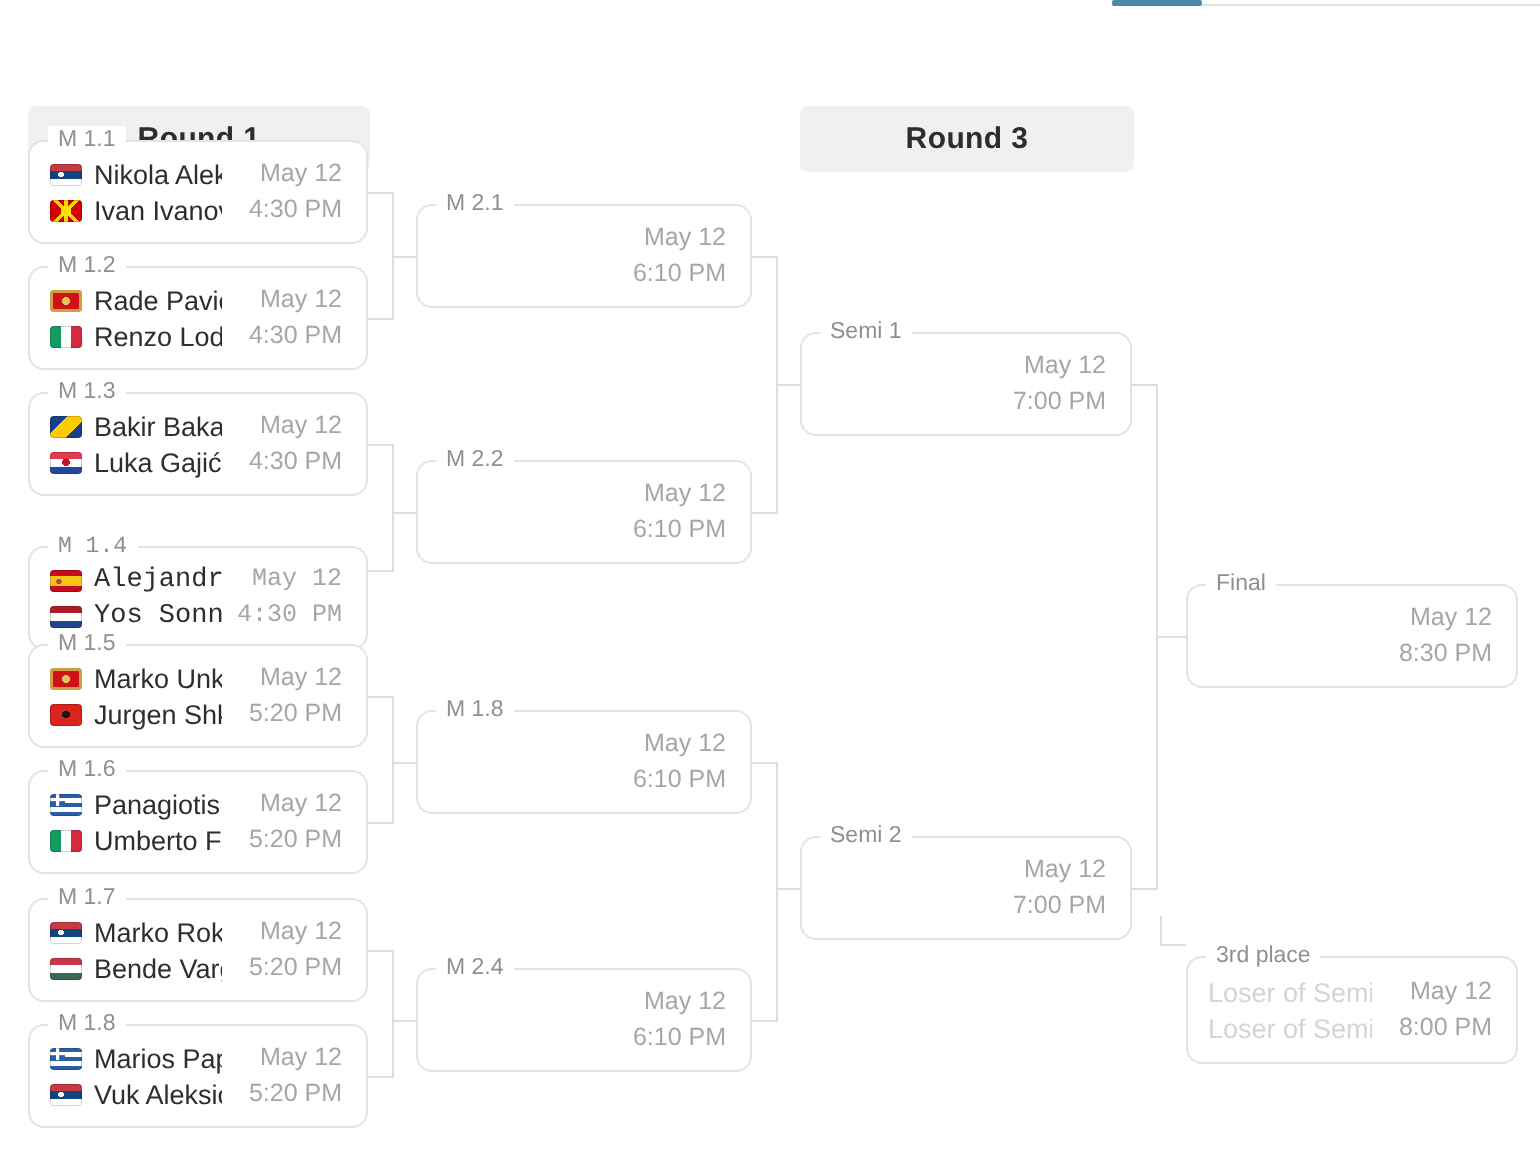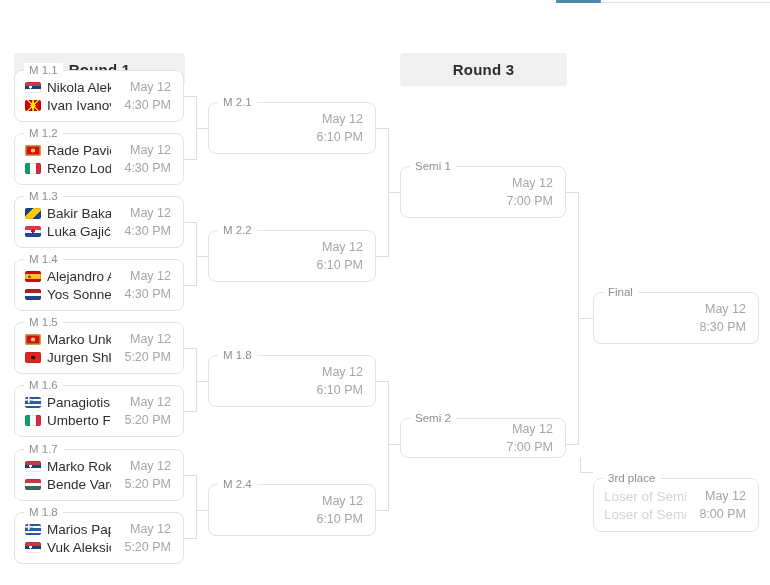--- a/index.html
+++ b/index.html
@@ -164,21 +164,21 @@
           <div class="player">
             <span class="flag flag-croatia"></span>
             <span class="player-name">Luka Gajić - ...</span>
           </div>
         </div>
         <div class="datetime">
           <div>May 12</div>
           <div>4:30 PM</div>
         </div>
       </div>
-      <div class="match" style="left: 14px; top: 259px; width: 170px; height: 52px;">
+      <div class="match" style="left: 14px; top: 273px; width: 170px; height: 52px; font-family: Liberation Mono, monospace;">
         <span class="match-label">M 1.4</span>
         <div class="players">
           <div class="player">
             <span class="flag flag-spain"></span>
             <span class="player-name">Alejandro Al...</span>
           </div>
           <div class="player">
             <span class="flag flag-netherlands"></span>
             <span class="player-name">Yos Sonneve...</span>
           </div>
@@ -284,21 +284,21 @@
           <div>6:10 PM</div>
         </div>
       </div>
       <div class="match" style="left: 400px; top: 166px; width: 166px; height: 52px;">
         <span class="match-label">Semi 1</span>
         <div class="datetime">
           <div>May 12</div>
           <div>7:00 PM</div>
         </div>
       </div>
-      <div class="match" style="left: 400px; top: 418px; width: 166px; height: 40px;">
+      <div class="match" style="left: 400px; top: 418px; width: 166px; height: 52px;">
         <span class="match-label">Semi 2</span>
         <div class="datetime">
           <div>May 12</div>
           <div>7:00 PM</div>
         </div>
       </div>
       <div class="match" style="left: 593px; top: 292px; width: 166px; height: 52px; padding-left: 45px;">
         <span class="match-label">Final</span>
         <div class="datetime">
           <div>May 12</div>

